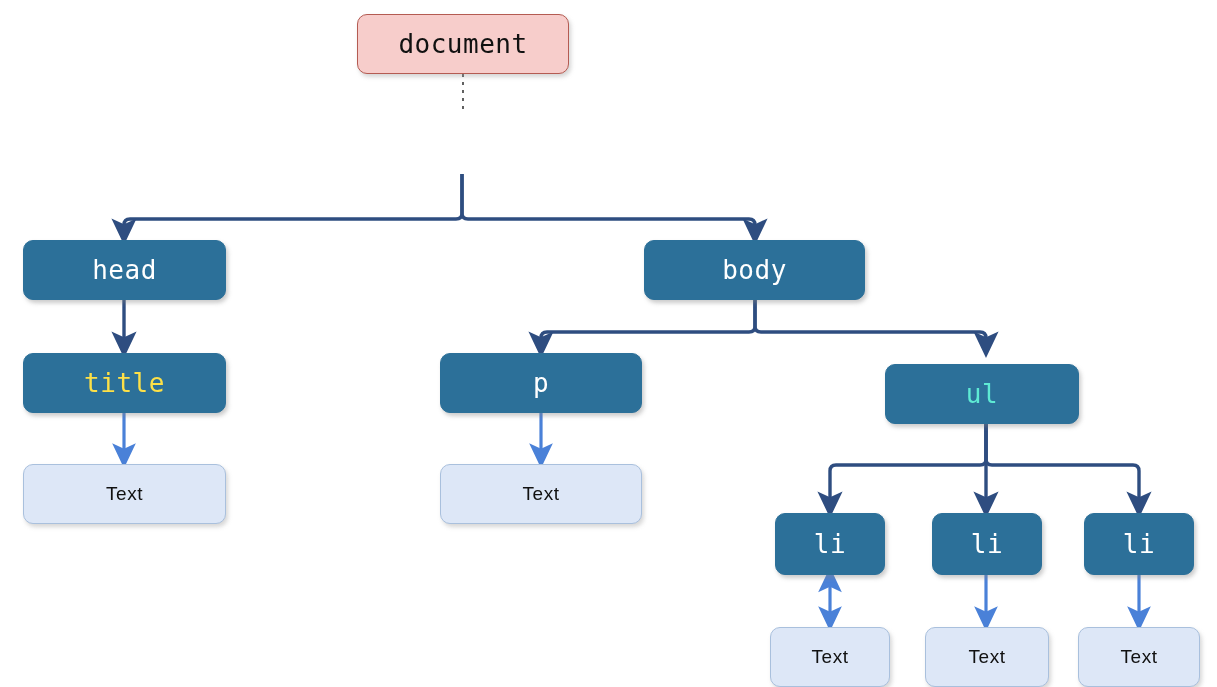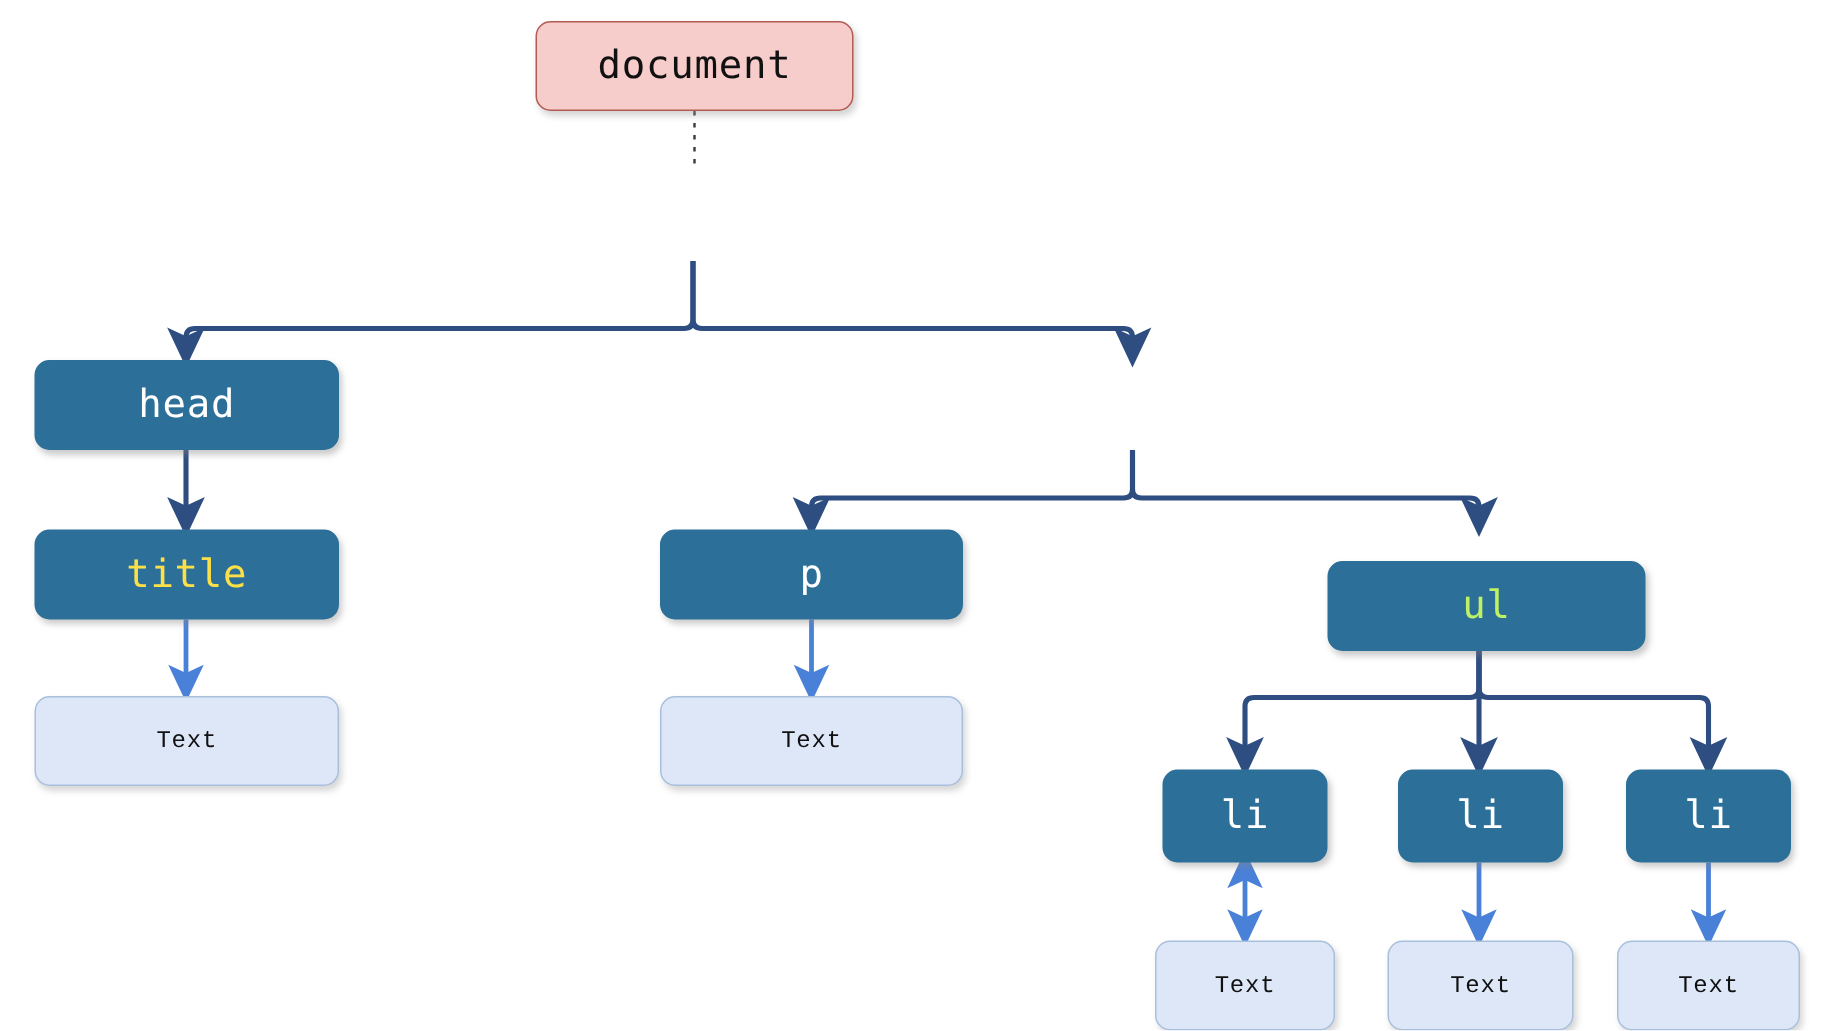--- a/index.html
+++ b/index.html
@@ -49,22 +49,22 @@
     border: 1px solid #b45b52;
     color: #111111;
     font-family: "DejaVu Sans Mono", "Liberation Mono", monospace;
     font-size: 26px;
     box-shadow: 2px 3px 4px rgba(150,150,150,0.40);
   }
   .node-text {
     background: #dde7f7;
     border: 1px solid #a9c0dd;
     color: #111111;
-    font-family: Liberation Mono, monospace;
-    font-size: 16px;
+    font-family: Liberation Sans, sans-serif;
+    font-size: 19px;
     box-shadow: 2px 3px 4px rgba(150,150,150,0.38);
   }
 </style>
 </head>
 <body>
 
 <div id="diagram-root" style="background: rgb(255, 255, 255);">
 
   <svg id="edge-layer" viewBox="0 0 1217 687" xmlns="http://www.w3.org/2000/svg">
     <defs>
@@ -103,26 +103,27 @@
     <path d="M830,580 L830,619" fill="none" stroke="#4a81d8" stroke-width="3.2" marker-start="url(#arrow-light-start)" marker-end="url(#arrow-light)"></path>
     <path d="M986,575 L986,619" fill="none" stroke="#4a81d8" stroke-width="3.2" marker-end="url(#arrow-light)"></path>
     <path d="M1139,575 L1139,619" fill="none" stroke="#4a81d8" stroke-width="3.2" marker-end="url(#arrow-light)"></path>
   </svg>
 
   <div class="node node-document" style="left: 357px; top: 14px; width: 212px; height: 60px; background: rgb(247, 205, 203); border-color: rgb(180, 91, 82); color: rgb(17, 17, 17);">document</div>
 
 
   <div class="node node-element" style="left: 23px; top: 240px; width: 203px; height: 60px; background: rgb(44, 112, 153); border-color: rgb(44, 112, 153); color: rgb(255, 255, 255);">head</div>
 
+  <div class="node node-element" style="left: 644px; top: 240px; width: 221px; height: 60px; background: rgb(44, 112, 153); border-color: rgb(44, 112, 153); color: rgb(255, 255, 255);">body</div>
 
   <div class="node node-element" style="left: 23px; top: 353px; width: 203px; height: 60px; background: rgb(44, 112, 153); border-color: rgb(44, 112, 153); color: #fde047;">title</div>
 
   <div class="node node-element" style="left: 440px; top: 353px; width: 202px; height: 60px; background: rgb(44, 112, 153); border-color: rgb(44, 112, 153); color: rgb(255, 255, 255);">p</div>
 
-  <div class="node node-element" style="left: 885px; top: 374px; width: 212px; height: 60px; background: rgb(44, 112, 153); border-color: rgb(44, 112, 153); color: #bef264;">ul</div>
+  <div class="node node-element" style="left: 885px; top: 364px; width: 194px; height: 60px; background: rgb(44, 112, 153); border-color: rgb(44, 112, 153); color: #5eead4;">ul</div>
 
   <div class="node node-element" style="left: 775px; top: 513px; width: 110px; height: 62px; background: rgb(44, 112, 153); border-color: rgb(44, 112, 153); color: rgb(255, 255, 255);">li</div>
 
   <div class="node node-element" style="left: 932px; top: 513px; width: 110px; height: 62px; background: rgb(44, 112, 153); border-color: rgb(44, 112, 153); color: rgb(255, 255, 255);">li</div>
 
   <div class="node node-element" style="left: 1084px; top: 513px; width: 110px; height: 62px; background: rgb(44, 112, 153); border-color: rgb(44, 112, 153); color: rgb(255, 255, 255);">li</div>
 
   <div class="node node-text" style="left: 23px; top: 464px; width: 203px; height: 60px; background: rgb(221, 231, 247); border-color: rgb(169, 192, 221); color: rgb(17, 17, 17);">Text</div>
 
   <div class="node node-text" style="left: 440px; top: 464px; width: 202px; height: 60px; background: rgb(221, 231, 247); border-color: rgb(169, 192, 221); color: rgb(17, 17, 17);">Text</div>

